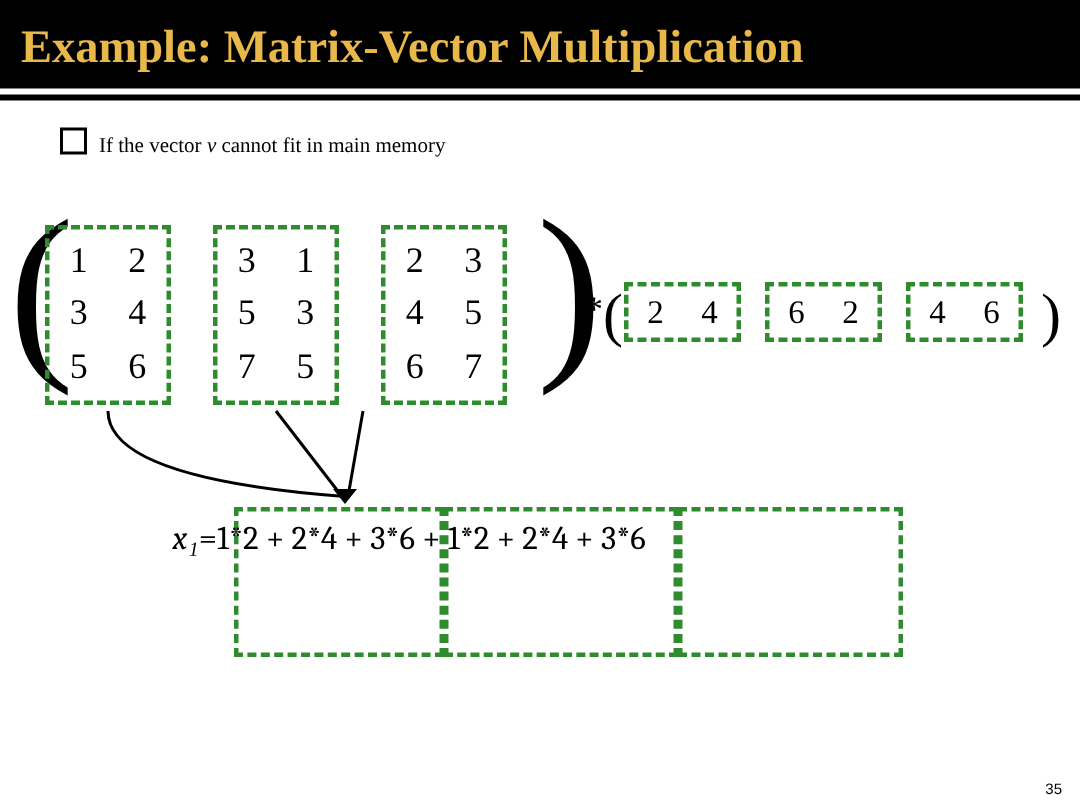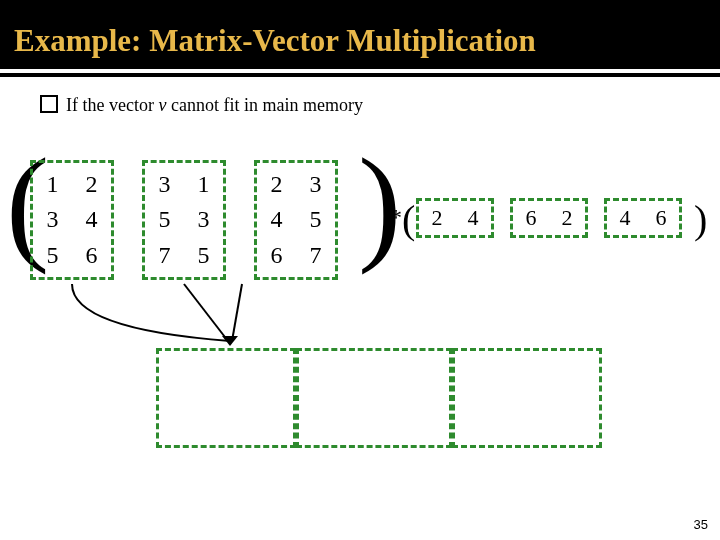--- a/index.html
+++ b/index.html
@@ -10,28 +10,28 @@
     font-family: Georgia, 'Times New Roman', serif;
     background: #fff;
     position: relative;
     overflow: hidden;
   }
   .title-bar {
     background: #000;
     color: #e8b84a;
     font-size: 31px;
     font-weight: bold;
-    padding: 23px 14px 10px 14px;
+    padding: 13px 14px 10px 14px;
     font-family: 'Palatino Linotype', Palatino, Georgia, serif;
     border-bottom: 4px solid #fff;
     box-shadow: 0 4px 0 #000;
   }
   .body-text {
     margin: 22px 0 0 40px;
-    font-size: 18px;
+    font-size: 14px;
     color: #000;
     font-family: Georgia, serif;
   }
   .body-text .bullet {
     display: inline-block;
     width: 14px;
     height: 14px;
     border: 2px solid #000;
     margin-right: 8px;
     vertical-align: -2px;
@@ -144,21 +144,21 @@
     top: 214px;
   }
   .eb1 { left: 156px; width: 140px; }
   .eb2 { left: 296px; width: 156px; }
   .eb3 { left: 452px; width: 150px; }
 
   .page-num {
     position: absolute;
     right: 12px;
     bottom: 8px;
-    font-size: 13px;
+    font-size: 10px;
     color: #000;
     font-family: Arial, sans-serif;
   }
 </style>
 </head>
 <body>
 
 <div class="title-bar">Example: Matrix-Vector Multiplication</div>
 
 <div class="body-text">
@@ -237,17 +237,18 @@
     <path d="M 184 150 L 228 207" stroke="#000" stroke-width="2" fill="none"></path>
     <path d="M 242 150 L 232 207" stroke="#000" stroke-width="2" fill="none"></path>
     <polygon points="230,212 222,202 238,202" fill="#000"></polygon>
   </svg>
 
   <div class="ebox eb1"></div>
   <div class="ebox eb2"></div>
   <div class="ebox eb3"></div>
 
   <div class="eqblock">
+    <div class="eqrow"><span class="xlabel">x₁</span>=<span>1*2 + 2*4</span> + <span>3*6 + 1*2</span> + <span>2*4 + 3*6</span></div>
   </div>
 
 </div>
 
 <div class="page-num">35</div>
 
 </body></html>

